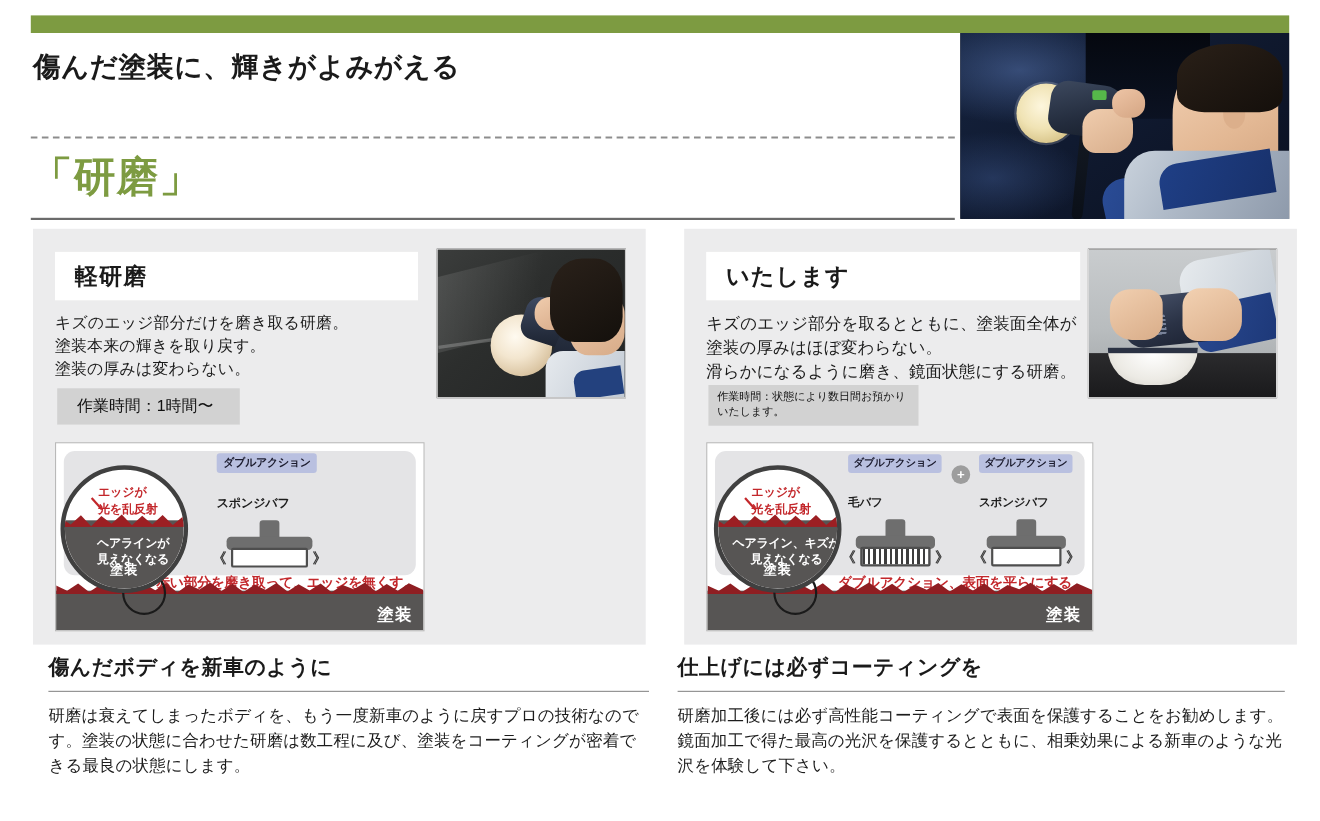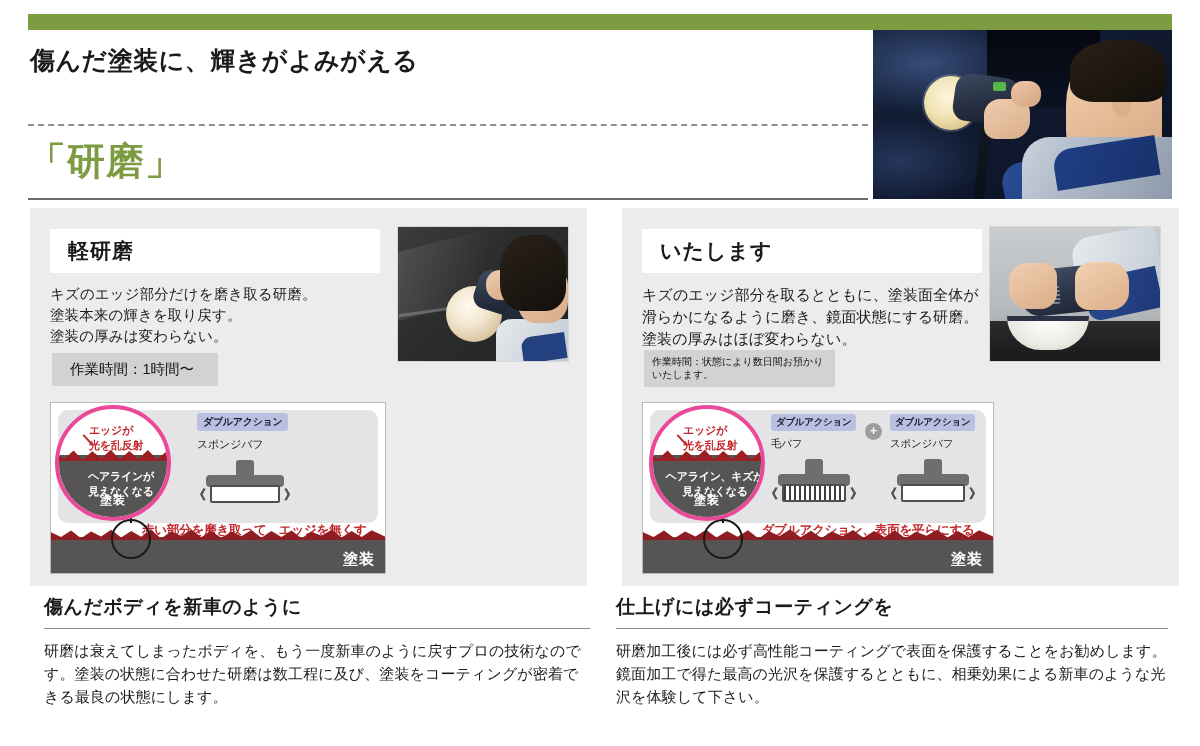--- a/index.html
+++ b/index.html
@@ -356,24 +356,24 @@
   .dg-marker-stem {
     position: absolute;
     left: 79px; bottom: 50px;
     width: 2px; height: 16px;
     background: #1a1a1a;
   }
 
   
   .dg-bubble {
     position: absolute;
-    left: 4px; top: 2px;
+    left: 4px; top: 20px;
     width: 116px; height: 116px;
     border-radius: 50%;
-    border: 4px solid #ec4899;
+    border: 4px solid #404040;
     background: #ffffff;
     overflow: hidden;
   }
   .card-right .dg-bubble { left: 6px; }
   .bub-lower {
     position: absolute;
     left: 0; right: 0; bottom: 0;
     height: 62px;
     background: #575554;
   }
@@ -446,23 +446,23 @@
     font-size: 10px;
     font-weight: bold;
     padding: 2px 6px;
     border-radius: 3px;
     letter-spacing: -0.3px;
     white-space: nowrap;
   }
   .card-right .tool-badge { font-size: 9.5px; padding: 2px 5px; }
 
   .tool-sub {
-    margin-top: 6px;
+    margin-top: 20px;
     font-size: 11px;
-    font-weight: normal;
+    font-weight: bold;
     color: #1c1c1c;
     letter-spacing: -0.2px;
   }
   .card-right .tool-sub { font-size: 10.5px; }
 
   .tool-shape {
     position: relative;
     margin: 8px auto 0;
     width: 78px; height: 46px;
   }
@@ -654,22 +654,22 @@
           <div class="bub-t3">塗装</div>
         </div>
       </div>
     </div>
 
     <div class="card card-right">
       <div class="card-title">いたします</div>
 
       <div class="card-desc">
         <div>キズのエッジ部分を取るとともに、塗装面全体が</div>
+        <div>塗装の厚みはほぼ変わらない。</div>
         <div>滑らかになるように磨き、鏡面状態にする研磨。</div>
-        <div>塗装の厚みはほぼ変わらない。</div>
       </div>
 
       <div class="time-tag">作業時間：状態により数日間お預かり<br>いたします。</div>
 
       <div class="card-photo">
         <div class="cp2-bg"></div>
         <div class="cp2-dark"></div>
         <div class="cp2-sleeve"></div>
         <div class="cp2-sleeveB"></div>
         <div class="cp2-pad"></div>

